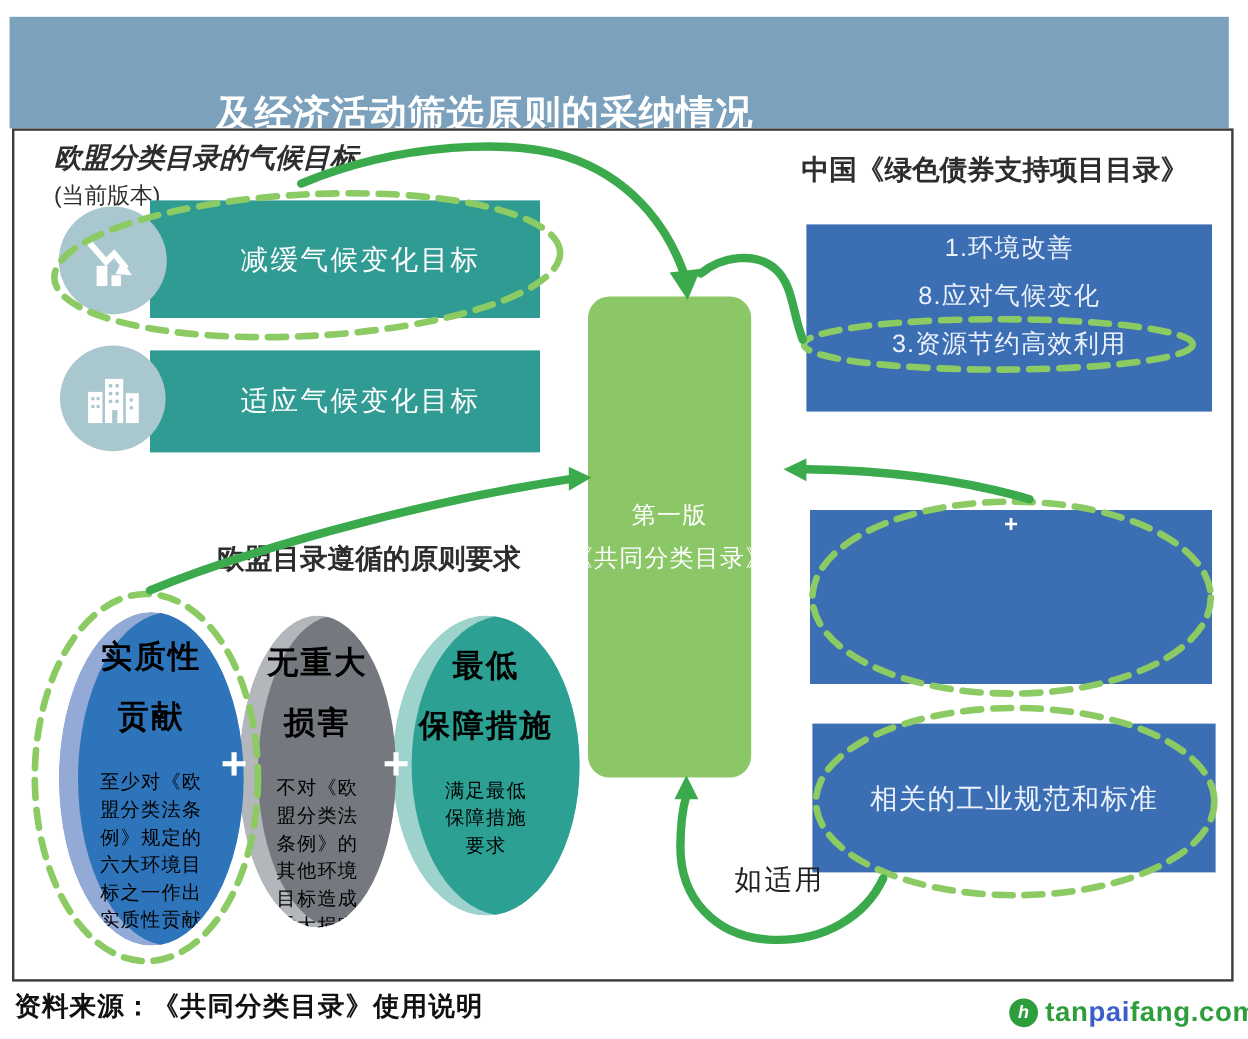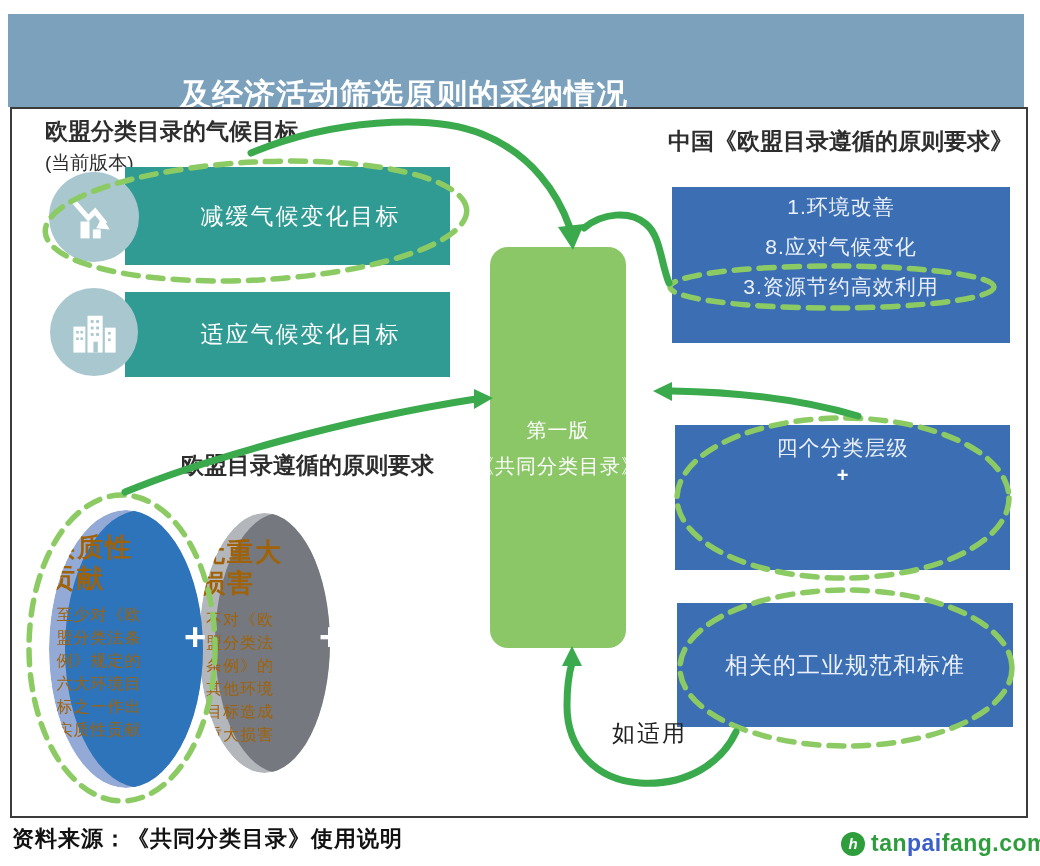--- a/index.html
+++ b/index.html
@@ -49,21 +49,21 @@
   .catalog-box .box-title{margin-top:10px;}
   .catalog-box .box-item{line-height:30px;}
   .catalog-box .plus-small{color:#fff;font-size:20px;font-weight:bold;line-height:24px;}
   .standards-box{left:677px;top:603px;width:336px;height:124px;display:flex;align-items:center;justify-content:center;}
   .standards-box .box-item{font-size:23px;letter-spacing:1px;}
   
   .p-ellipse{position:absolute;border-radius:50%;overflow:hidden;}
   .p-ellipse .lite,.p-ellipse .main{position:absolute;top:0;bottom:0;border-radius:50%;}
   .p-ellipse .lite{left:0;right:0;}
   .p-ellipse .main{left:16px;right:-16px;}
-  .p-ellipse .p-content{position:relative;height:100%;display:flex;flex-direction:column;align-items:flex-start;color:#a16207;text-align:center;}
+  .p-ellipse .p-content{position:relative;height:100%;display:flex;flex-direction:column;align-items:center;color:#000000;text-align:center;gap:19px;}
   .p-title{font-size:26px;font-weight:bold;line-height:31px;letter-spacing:2px;}
   .p-body{font-size:16px;line-height:23px;margin-top:9px;letter-spacing:1px;}
   .pe-blue{left:49px;top:510px;width:154px;height:278px;z-index:3;}
   .pe-blue .lite{background:var(--principle-blue-light,#93a9d6);}
   .pe-blue .main{background:var(--principle-blue,#2e74ba);}
   .pe-gray{left:199px;top:513px;width:131px;height:260px;z-index:2;}
   .pe-gray .lite{background:var(--principle-gray-light,#b3b6bb);}
   .pe-gray .main{background:var(--principle-gray,#75797f);}
   .pe-teal{left:327px;top:513px;width:156px;height:250px;z-index:1;}
   .pe-teal .lite{background:var(--principle-teal-light,#9ed2cc);}
@@ -88,21 +88,21 @@
 <body>
 
 <div id="page">
 
   <div class="header-bar">
     <div class="header-line l2">及经济活动筛选原则的采纳情况</div>
   </div>
 
   <div class="content-frame"></div>
 
-  <div class="section-heading" style="left:45px;top:116px;">欧盟分类目录的气候目标</div>
+  <div class="section-heading" style="left:45px;top:116px;font-style:italic;">欧盟分类目录的气候目标</div>
   <div class="sub-heading" style="left:45px;top:150px;">(当前版本)</div>
 
   <div class="goal-bar" style="left:125px;top:167px;width:325px;height:98px;">
     <span class="bar-label">减缓气候变化目标</span>
   </div>
   <div class="icon-circle" style="left:49px;top:172px;width:90px;height:90px;">
     <svg width="54" height="54" viewBox="0 0 48 48">
       <path d="M5,9 L19,25 L25,19 L34,30" stroke="#fff" stroke-width="4.5" fill="none"></path>
       <polygon points="31,24 38,35 26,34" fill="#fff"></polygon>
       <rect x="12" y="28" width="8" height="15" fill="#fff"></rect>
@@ -132,30 +132,29 @@
         <rect x="37" y="30" width="2.4" height="2.4" fill="#a9c7ce"></rect>
       <rect x="23.5" y="33" width="4" height="10" fill="#a9c7ce"></rect>
     </svg>
   </div>
 
   <div class="center-box">
     <div class="cb-line">第一版</div>
     <div class="cb-line">《共同分类目录》</div>
   </div>
 
-  <div class="section-heading" style="left:668px;top:126px;">中国《欧盟目录遵循的原则要求》</div>
+  <div class="section-heading" style="left:668px;top:126px;">中国《绿色债券支持项目目录》</div>
 
   <div class="china-box goal-box">
     <div class="box-item">1.环境改善</div>
     <div class="box-item">8.应对气候变化</div>
     <div class="box-item">3.资源节约高效利用</div>
   </div>
 
   <div class="china-box catalog-box">
-    <div class="box-item" style="margin-top:8px;">四个分类层级</div>
     <div class="plus-small">+</div>
   </div>
 
   <div class="china-box standards-box">
     <div class="box-item">相关的工业规范和标准</div>
   </div>
 
   <div class="section-heading" style="left:181px;top:450px;">欧盟目录遵循的原则要求</div>
 
   <div class="p-ellipse pe-blue">
@@ -171,20 +170,29 @@
   <div class="p-ellipse pe-gray">
     <div class="lite"></div>
     <div class="main"></div>
     <div class="p-content" style="padding-top:24px;">
       <div class="p-title">无重大</div>
       <div class="p-title">损害</div>
       <div class="p-body" style="width:82px;">不对《欧盟分类法条例》的其他环境目标造成重大损害</div>
     </div>
   </div>
 
+  <div class="p-ellipse pe-teal">
+    <div class="lite"></div>
+    <div class="main"></div>
+    <div class="p-content" style="padding-top:26px;">
+      <div class="p-title">最低</div>
+      <div class="p-title">保障措施</div>
+      <div class="p-body" style="width:80px;">满足最低保障措施要求</div>
+    </div>
+  </div>
 
   <div class="plus-sign" style="left:184px;top:616px;">+</div>
   <div class="plus-sign" style="left:319px;top:616px;">+</div>
 
   <div class="conditional-label">如适用</div>
 
   <div class="source-line">资料来源：《共同分类目录》使用说明</div>
   <div class="logo">
     <div class="logo-icon">h</div>
     <div class="logo-text"><span class="lg-green">tan</span><span class="lg-blue">pai</span><span class="lg-green">fang.com</span></div>

